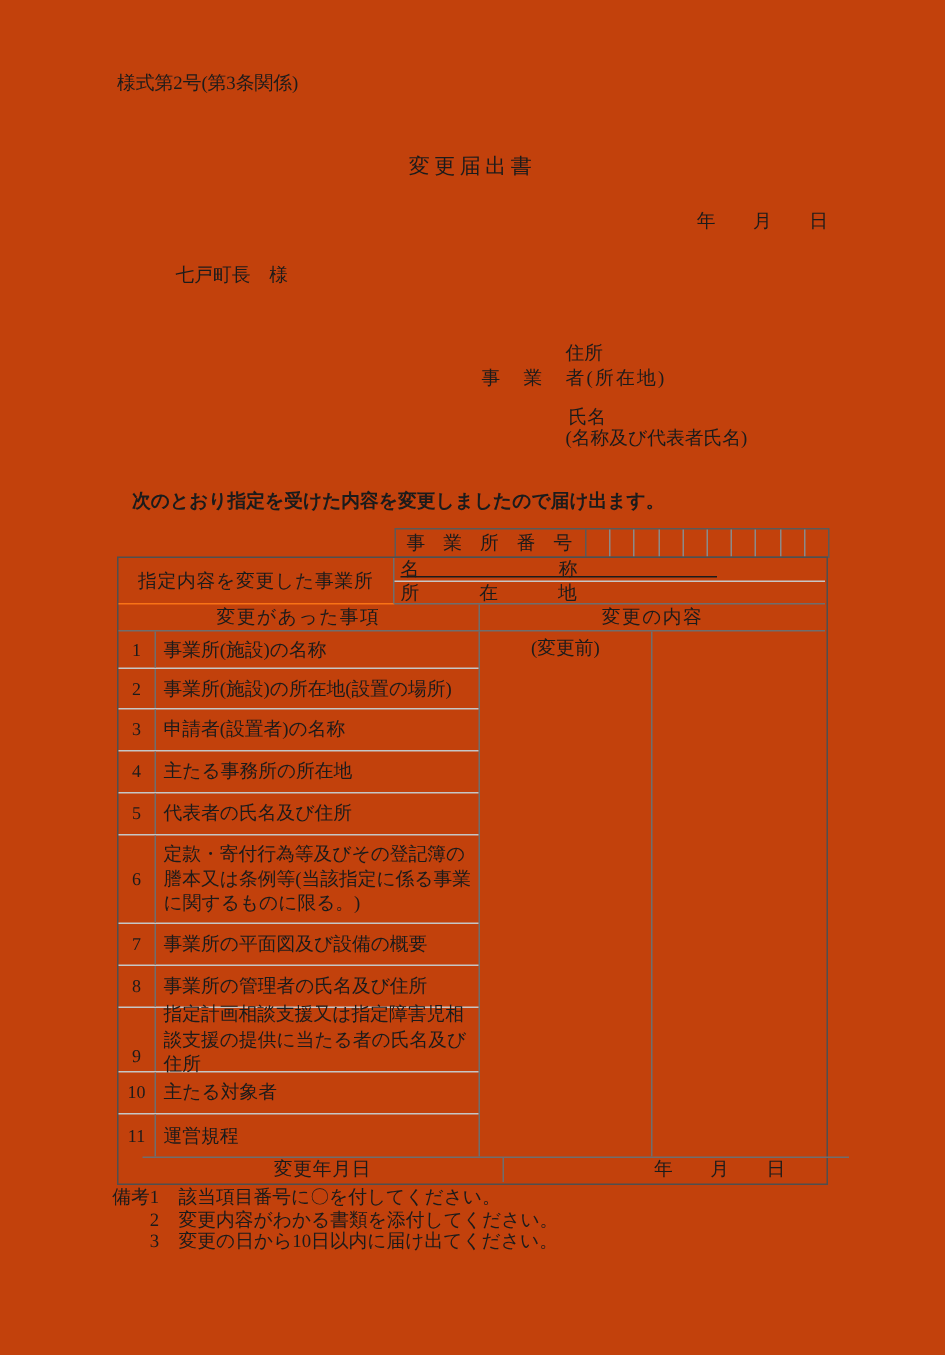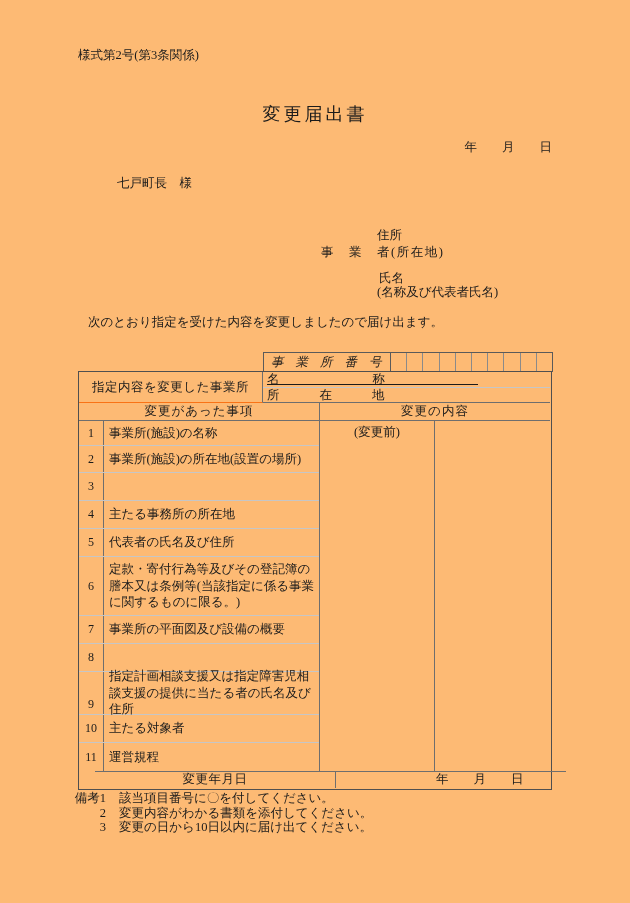--- a/index.html
+++ b/index.html
@@ -1,40 +1,40 @@
 <!DOCTYPE html>
 <html lang="ja"><head>
 <meta charset="utf-8">
 <style>
   html,body{margin:0;padding:0;background:#ffffff;}
   .page{
-    position:relative;width:630px;height:903px;background:#fdba74;overflow:hidden;
+    position:relative;width:630px;height:903px;background:#c2410c;overflow:hidden;
     font-family:"Liberation Serif","DejaVu Serif",serif;
     font-size:12.5px;color:#1b1b1b;
   }
   .abs{position:absolute;white-space:nowrap;}
 
   .form-no{left:78px;top:47px;}
-  .doc-title{left:0;top:102px;width:630px;text-align:center;font-size:18px;letter-spacing:3px;}
+  .doc-title{left:0;top:102px;width:630px;text-align:center;font-size:14px;letter-spacing:3px;}
   .date-top{top:139px;right:78px;}
   .addressee{left:117px;top:175px;}
   .app-addr{left:377px;top:227px;}
   .app-operator{left:321px;top:244px;letter-spacing:1.5px;}
   .app-name{left:379px;top:270px;}
   .app-note{left:377px;top:284px;}
-  .declaration{left:88px;top:314px;}
+  .declaration{left:88px;top:326px;font-weight:bold;}
 
   
   .bango-row{
     left:263px;top:352px;width:290px;height:20px;
     border:1px solid #5a5a5a;display:flex;box-sizing:border-box;
   }
   .bango-label{
     width:127px;box-sizing:border-box;border-right:1px solid #5a5a5a;
-    letter-spacing:12px;padding-left:7px;line-height:18px;overflow:hidden;font-style:italic;
+    letter-spacing:12px;padding-left:7px;line-height:18px;overflow:hidden;
   }
   .bango-boxes{flex:1;display:flex;}
   .bango-box{flex:1;}
   .bango-box + .bango-box{border-left:1px solid #8a8a8a;}
 
   
   .main-table{
     left:78px;top:371px;width:474px;height:419px;
     border:1.5px solid #4f4f4f;box-sizing:border-box;
   }
@@ -129,39 +129,41 @@
         <div class="item-row" style="height: 25px;">
           <div class="num-cell">1</div>
           <div class="desc-cell">事業所(施設)の名称</div>
         </div>
         <div class="item-row" style="height: 27px;">
           <div class="num-cell">2</div>
           <div class="desc-cell">事業所(施設)の所在地(設置の場所)</div>
         </div>
         <div class="item-row" style="height: 28px;">
           <div class="num-cell">3</div>
+          <div class="desc-cell">申請者(設置者)の名称</div>
         </div>
         <div class="item-row" style="height: 28px;">
           <div class="num-cell">4</div>
           <div class="desc-cell">主たる事務所の所在地</div>
         </div>
         <div class="item-row" style="height: 28px;">
           <div class="num-cell">5</div>
           <div class="desc-cell">代表者の氏名及び住所</div>
         </div>
         <div class="item-row" style="height: 59px;">
           <div class="num-cell">6</div>
           <div class="desc-cell">定款・寄付行為等及びその登記簿の謄本又は条例等(当該指定に係る事業に関するものに限る。)</div>
         </div>
         <div class="item-row" style="height: 28px;">
           <div class="num-cell">7</div>
           <div class="desc-cell">事業所の平面図及び設備の概要</div>
         </div>
         <div class="item-row" style="height: 28px;">
           <div class="num-cell">8</div>
+          <div class="desc-cell">事業所の管理者の氏名及び住所</div>
         </div>
         <div class="item-row" style="height: 43px;">
           <div class="num-cell num-bottom">9</div>
           <div class="desc-cell">指定計画相談支援又は指定障害児相談支援の提供に当たる者の氏名及び住所</div>
         </div>
         <div class="item-row" style="height: 28px;">
           <div class="num-cell">10</div>
           <div class="desc-cell">主たる対象者</div>
         </div>
         <div class="item-row" style="height: 28px;">

